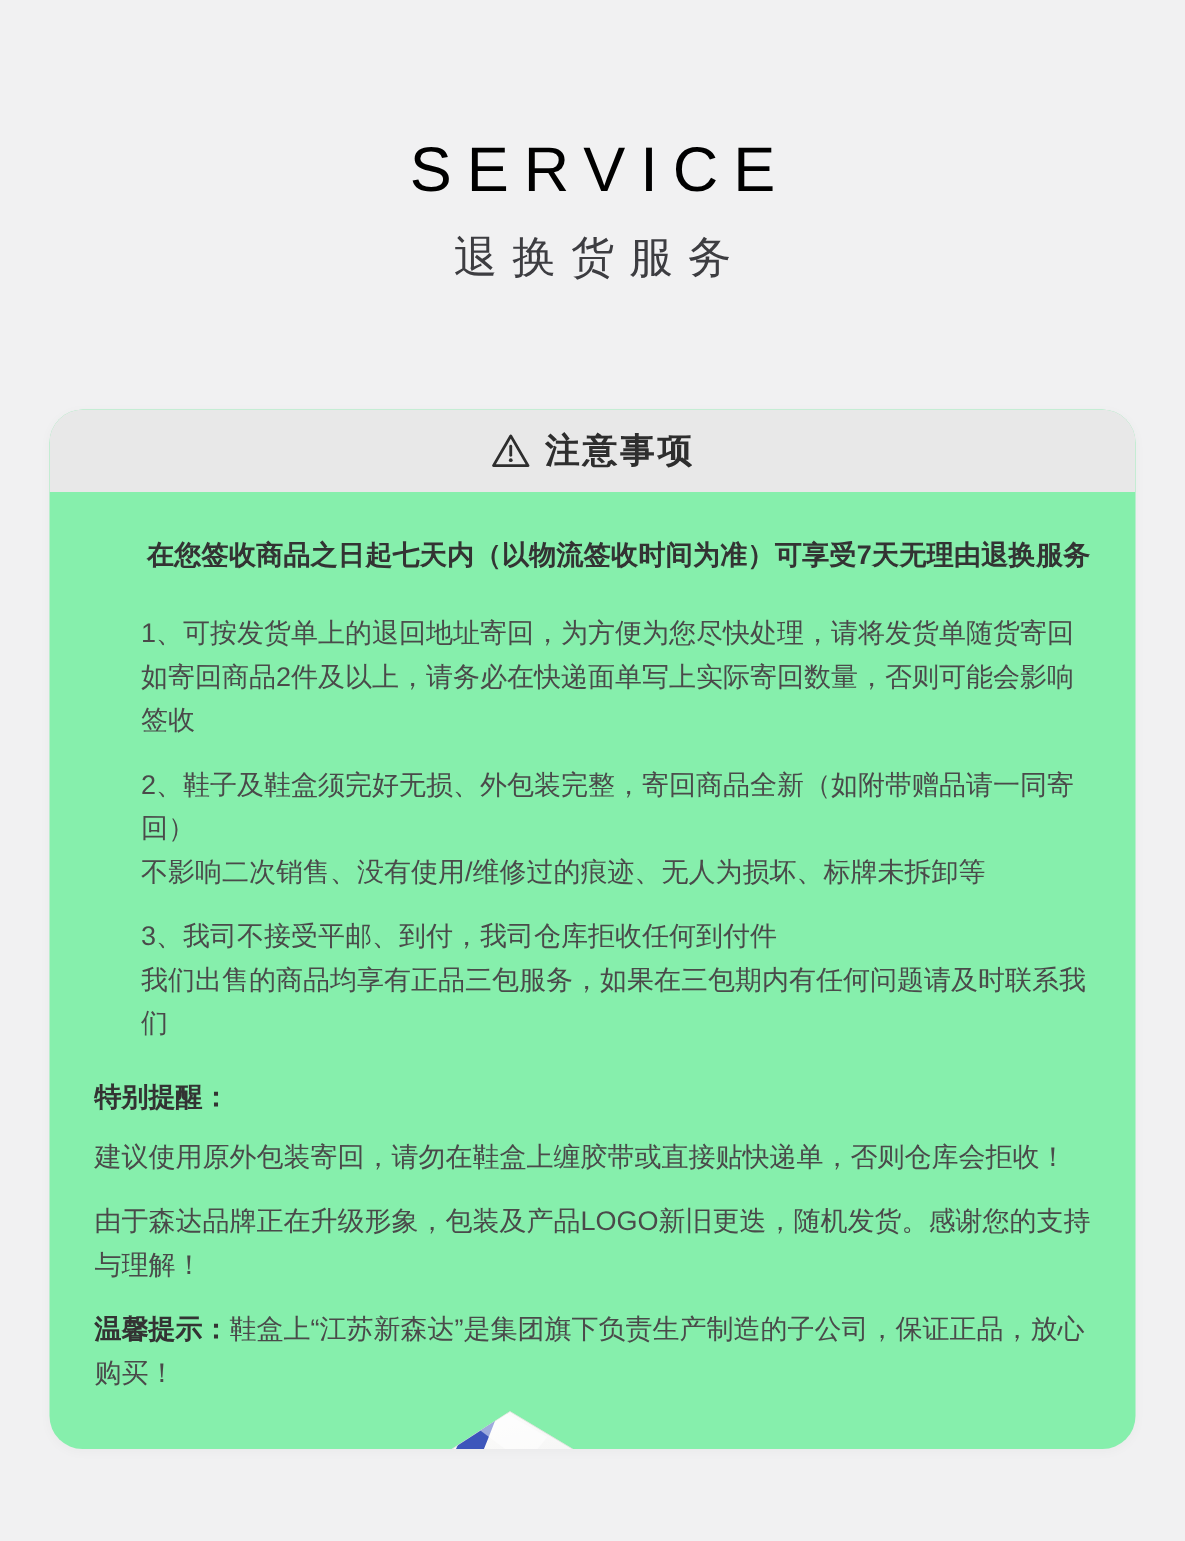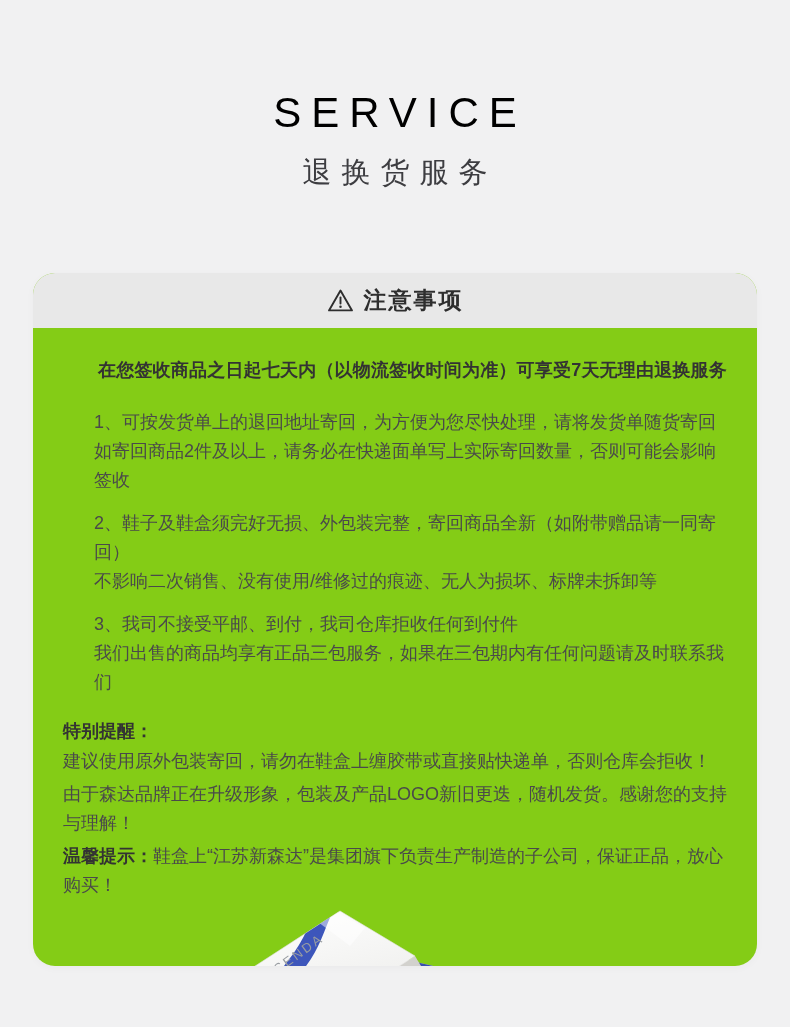--- a/index.html
+++ b/index.html
@@ -15,39 +15,39 @@
   .hero-title {
     font-size:42px; font-weight:500; color:#000000;
     letter-spacing:10px; text-indent:10px; line-height:1;
   }
   .hero-sub {
     margin-top:24px; font-size:29px; font-weight:500; color:#3d3d41;
     letter-spacing:10px; text-indent:10px; line-height:1;
   }
   .card {
     width:724px; height:693px; margin:0 auto;
-    background:#84cc16; border-radius:22px; overflow:hidden;
+    background:#86efac; border-radius:22px; overflow:hidden;
     box-shadow:0 2px 8px rgba(0,0,0,0.03);
   }
   .band {
     height:55px; background:#e8e8e8;
     display:flex; align-items:center; justify-content:center; gap:10px;
   }
   .band-title { font-size:23px; font-weight:600; color:#2e2e2e; letter-spacing:2px; }
   .warn-icon { width:27px; height:25px; display:block; }
   .content { padding:0 30px; font-size:18px; }
   .intro {
     margin-top:30px; text-align:right;
     font-weight:700; color:#333333; letter-spacing:0.2px;
   }
   .item { margin-top:26px; line-height:29px;margin-left:31px; }
   .item + .item { margin-top:14px; }
   .item .line { display:block; }
   .label-line { margin-top:22px; font-weight:700; color:#333333; }
-  .plain-line { margin-top:4px; line-height:29px; }
+  .plain-line { margin-top:14px; line-height:29px; }
   .warm b { font-weight:700; color:#333333; }
   .shoebox-wrap { width:360px; height:185px; margin:8px auto 0; position:relative; }
   .shoebox-wrap svg { display:block; }
 </style>
 </head>
 <body>
 
 <div class="hero">
   <div class="hero-title">SERVICE</div>
   <div class="hero-sub">退换货服务</div>

